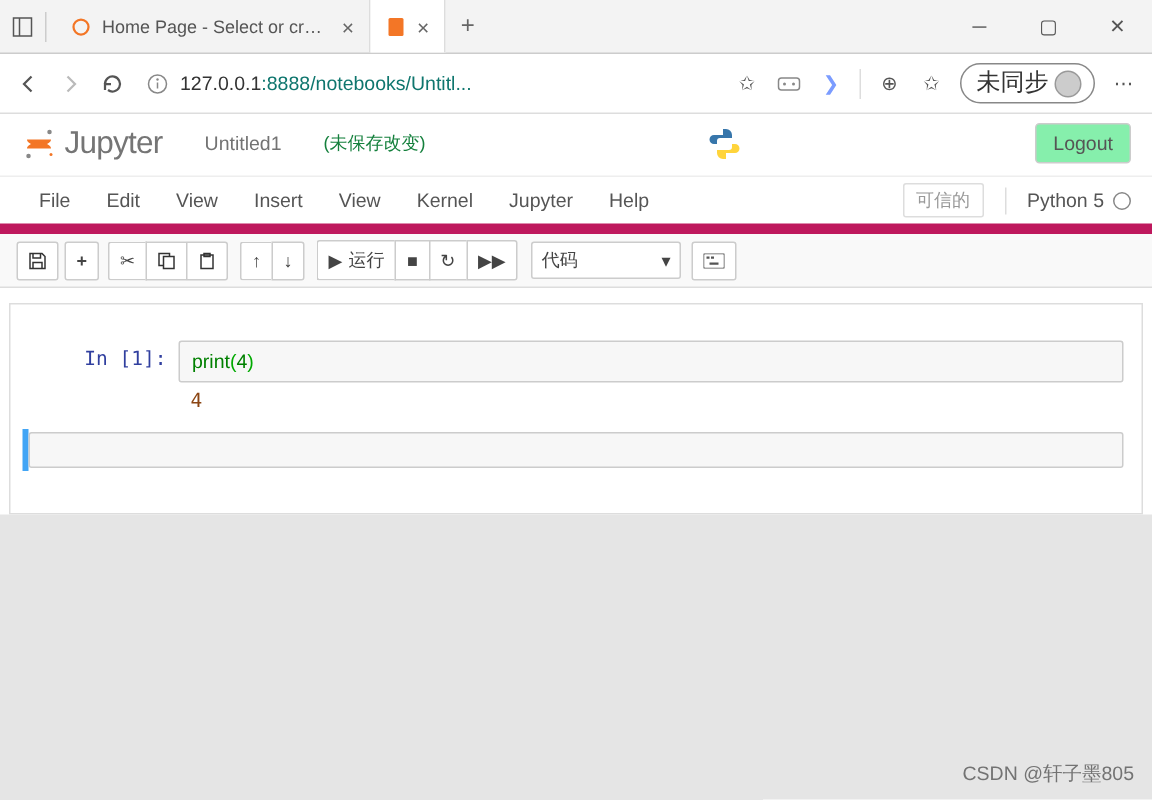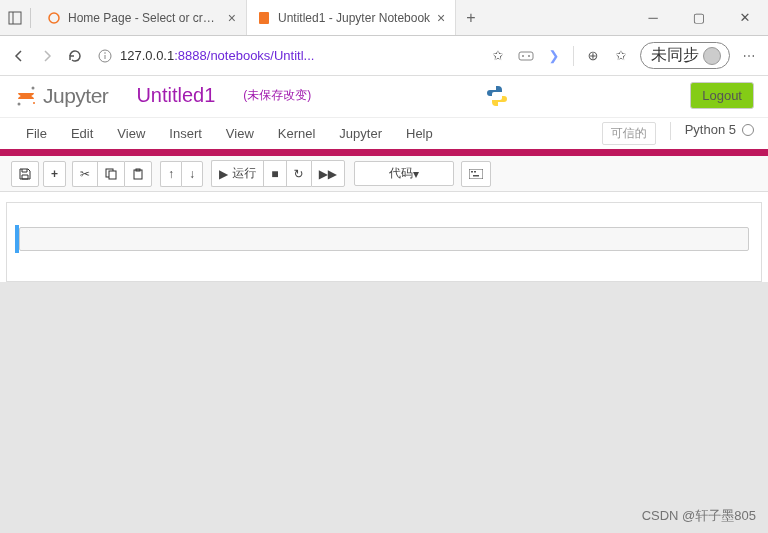--- a/index.html
+++ b/index.html
@@ -11,45 +11,45 @@
 .tab.active{background:#fff}
 .tab .title{white-space:nowrap;overflow:hidden;text-overflow:ellipsis;flex:1}
 .tab .close{font-size:14px;color:#666}
 .newtab{display:flex;align-items:center;padding:0 10px;font-size:16px;color:#666}
 .win-controls{display:flex}
 .win-controls div{width:46px;display:flex;align-items:center;justify-content:center;color:#555}
 .toolbar{height:40px;background:#fff;display:flex;align-items:center;padding:0 10px;gap:10px;border-bottom:1px solid #ddd}
 .tb-btn{width:18px;height:18px;display:flex;align-items:center;justify-content:center;color:#555}
 .url{flex:1;display:flex;align-items:center;gap:8px;font-size:13px;color:#444;padding:0 4px}
 .url .ip{color:#333}
-.url .path{color:#6d28d9}
+.url .path{color:#0f766e}
 .sync-pill{border:1px solid #888;border-radius:14px;padding:2px 8px 2px 10px;font-size:16px;display:flex;align-items:center;gap:4px}
 .avatar{width:18px;height:18px;border-radius:50%;background:#ccc;border:1px solid #999}
 .notebook{background:#fff}
 .nb-header{display:flex;align-items:center;padding:6px 14px 8px;gap:28px}
 .logo{display:flex;align-items:center;gap:5px}
 .logo-mark{width:24px;height:24px}
 .logo-text{font-size:21px;color:#757575;letter-spacing:-0.5px}
-.nb-name{font-size:20px;color:#a21caf}
-.nb-saved{font-size:12px;color:#a21caf}
-.logout{margin-left:auto;border:1px solid #ccc;border-radius:3px;padding:5px 11px;font-size:13px;color:#555;background:#84cc16}
+.nb-name{font-size:13px;color:#737373}
+.nb-saved{font-size:12px;color:#15803d}
+.logout{margin-left:auto;border:1px solid #ccc;border-radius:3px;padding:5px 11px;font-size:13px;color:#555;background:#86efac}
 .pylogo{width:24px;height:24px;margin-right:8px}
 .menubar{display:flex;align-items:center;padding:4px 14px;border-top:1px solid #eee;border-bottom:7px solid #be185d}
 .menubar .m{padding:4px 12px;font-size:13px;color:#555;cursor:default}
-.menubar .right{margin-left:auto;display:flex;align-items:flex-start;gap:14px}
+.menubar .right{margin-left:auto;display:flex;align-items:center;gap:14px}
 .trusted{border:1px solid #ddd;padding:2px 8px;font-size:12px;color:#999;border-radius:2px}
 .kernel{font-size:13px;color:#555;display:flex;align-items:center;gap:6px}
 .kernel-ind{width:12px;height:12px;border:1px solid #888;border-radius:50%}
 .tbar{display:flex;align-items:center;padding:4px 10px;gap:2px;border-bottom:1px solid #ddd;background:#f9f9f9}
 .tbtn{border:1px solid #ccc;background:#fff;padding:4px 7px;font-size:12px;color:#444;display:flex;align-items:center;gap:4px;margin:0 1px;border-radius:2px;min-height:26px}
 .tgroup{display:flex;margin:0 3px}
 .tgroup .tbtn{border-radius:0;margin:0;border-right:none}
 .tgroup .tbtn:first-child{border-radius:2px 0 0 2px}
 .tgroup .tbtn:last-child{border-radius:0 2px 2px 0;border-right:1px solid #ccc}
-.cellsel{border:1px solid #ccc;padding:3px 6px;font-size:12px;width:100px;background:#fff;color:#444;display:flex;justify-content:center;align-items:center;margin:0 4px;border-radius:2px}
+.cellsel{border:1px solid #ccc;padding:3px 6px;font-size:12px;width:100px;background:#fff;color:#444;display:flex;justify-content:space-between;align-items:center;margin:0 4px;border-radius:2px}
 .nb-area{padding:18px 6px 24px;background:#fff;margin:10px 6px;border:1px solid #ddd}
 .cell{display:flex;padding:2px 0;margin:4px 6px}
 .cell.selected{border-left:4px solid #42A5F5;margin-left:2px}
 .prompt{width:100px;text-align:right;padding:5px 8px 0 0;font-family:monospace;font-size:13px;color:#303F9F}
 .cell-body{flex:1}
 .code-input{border:1px solid #ccc;background:#f7f7f7;padding:5px 8px;font-family:monospace;font-size:13px;border-radius:2px}
 .code-input.active{background:#f7f7f7;min-height:24px}
 .kw{color:#008000}
 .paren{color:#0a0}
 .num{color:#008000}
@@ -74,21 +74,20 @@
       <svg width="14" height="14" viewBox="0 0 14 14">
           <circle cx="7" cy="7" r="5" fill="none" stroke="#F37626" stroke-width="1.5"></circle>
         </svg>
       <span class="title">Home Page - Select or create a n</span>
       <span class="close">×</span>
     </div>
     <div class="tab active">
       <svg width="14" height="14" viewBox="0 0 14 14">
           <rect x="2" y="1" width="10" height="12" fill="#F37626" rx="1"></rect>
         </svg>
-      <span class="title">Untitled1 - Jupyter Notebook</span>
       <span class="close">×</span>
     </div>
     <div class="newtab">+</div>
   </div>
   <div class="win-controls">
     <div>─</div>
     <div>▢</div>
     <div>✕</div>
   </div>
 </div>
@@ -219,20 +218,27 @@
         <svg width="14" height="10" viewBox="0 0 14 10">
           <rect x="0" y="0" width="14" height="10" rx="1" fill="none" stroke="#555"></rect>
           <rect x="2" y="2" width="2" height="1.5" fill="#555"></rect>
           <rect x="5" y="2" width="2" height="1.5" fill="#555"></rect>
           <rect x="4" y="6" width="6" height="1.5" fill="#555"></rect>
         </svg>
       </div>
   </div>
 
   <div class="nb-area">
+    <div class="cell">
+      <div class="prompt">In [1]:</div>
+      <div class="cell-body">
+        <div class="code-input"><span class="kw">print</span><span class="paren">(</span><span class="num">4</span><span class="paren">)</span></div>
+        <div class="output">4</div>
+      </div>
+    </div>
     <div class="cell selected">
       <div class="cell-body">
         <div class="code-input active"></div>
       </div>
     </div>
   </div>
 </div>
 
 <div class="watermark">CSDN @轩子墨805</div>
 

